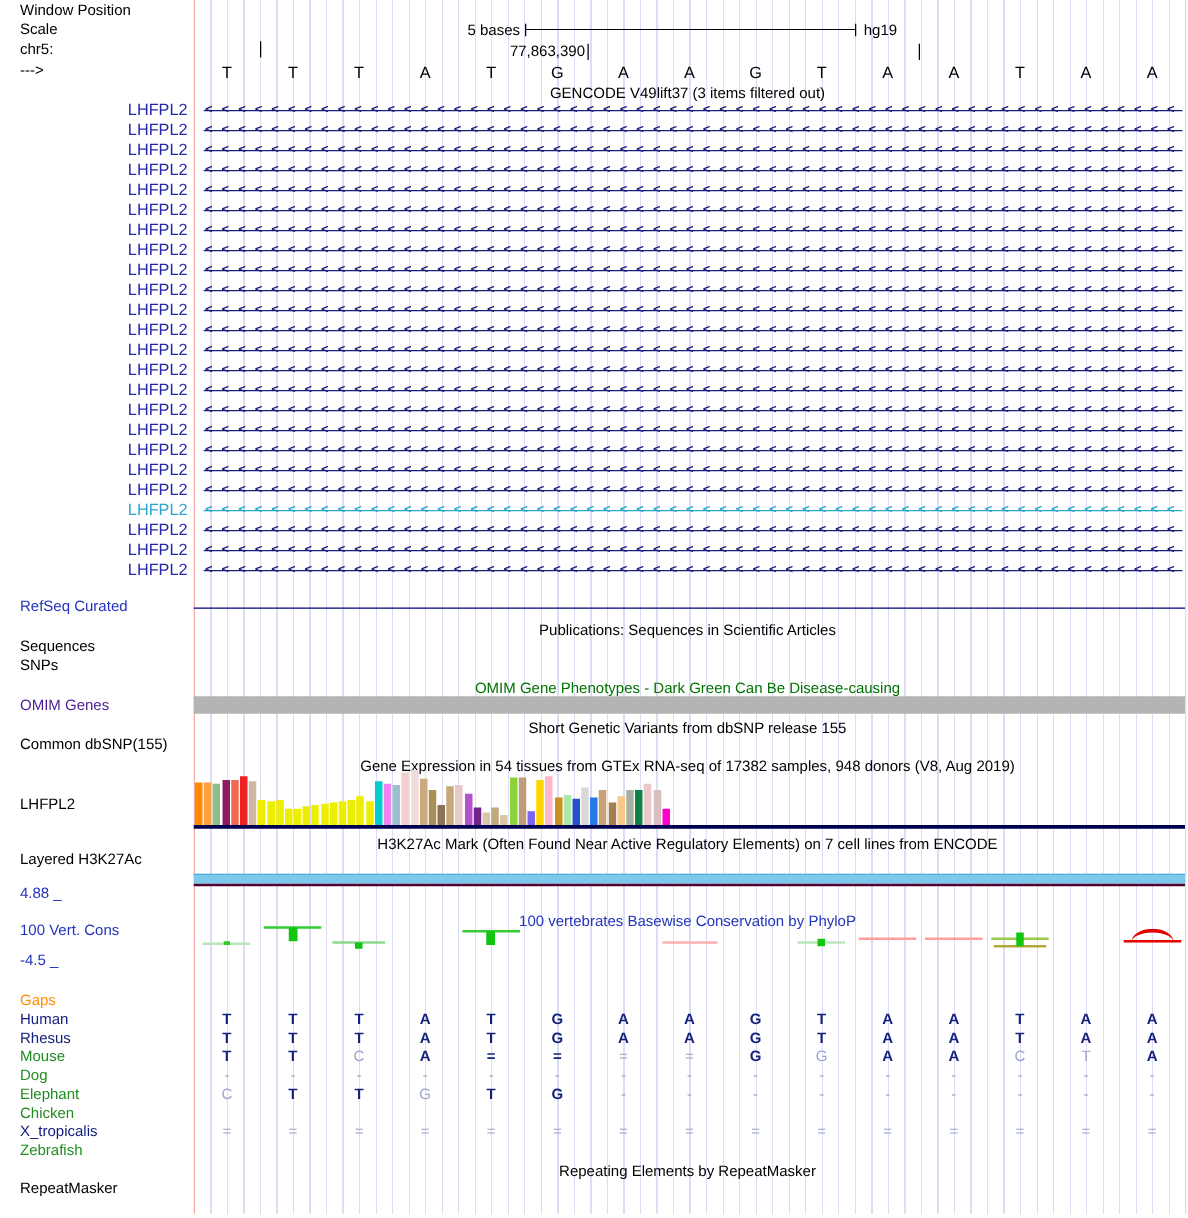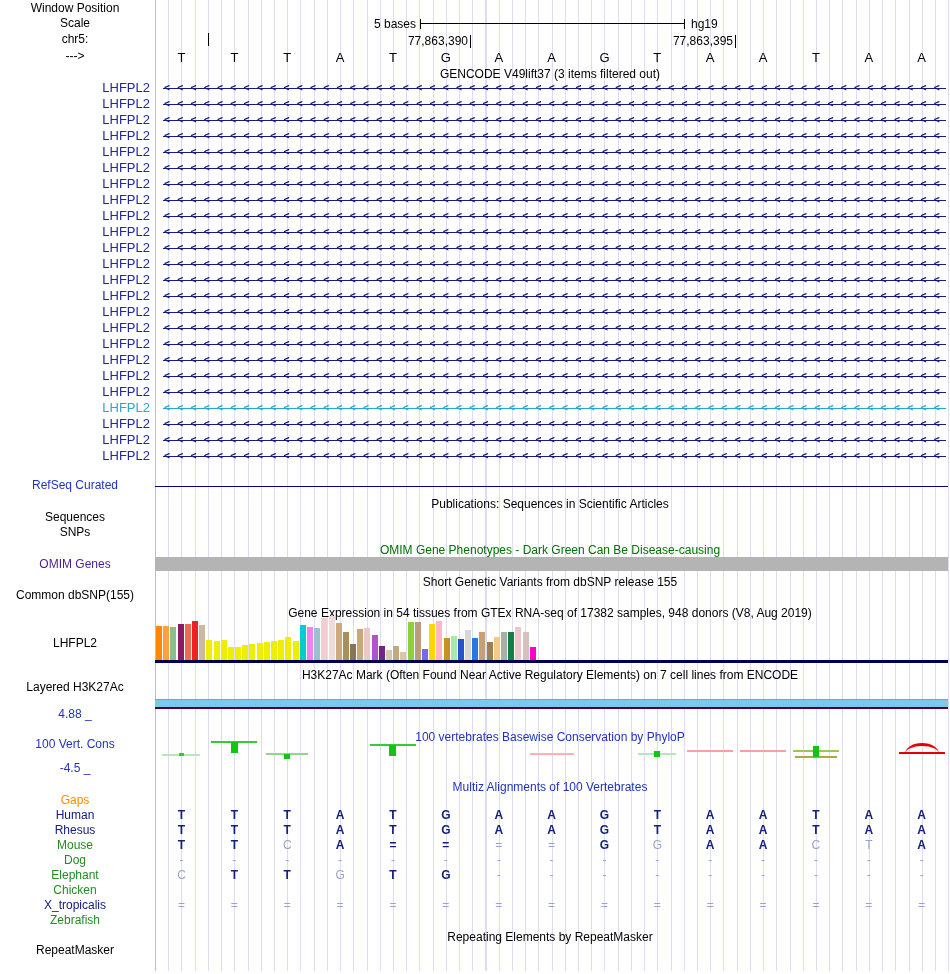--- a/index.html
+++ b/index.html
@@ -2,21 +2,21 @@
 <html><head>
 <meta charset="utf-8">
 <style>
   *{box-sizing:border-box}
   body{margin:0;background:#fff}
   #canvas{position:relative;width:950px;height:974px;background:#fff;
     font-family:"Liberation Sans","DejaVu Sans",sans-serif;font-size:12px;color:#000;overflow:hidden}
   #track-bg{position:absolute;left:155px;top:0;width:794px;height:971px;
     border-left:1px solid #f5a9a9;
     background:repeating-linear-gradient(to right,transparent 0,transparent 12.2px,#dcdcf2 12.2px,#dcdcf2 13.22px)}
-  .lbl{position:absolute;left:0;width:150px;text-align:center;white-space:nowrap;line-height:13px}
+  .lbl{position:absolute;left:16px;width:150px;text-align:left;white-space:nowrap;line-height:13px}
   .rtext{position:absolute;text-align:right;white-space:nowrap}
   .ltext{position:absolute;white-space:nowrap}
   .title{position:absolute;left:155px;width:790px;text-align:center;white-space:nowrap}
   .blue{color:#2233bb}
   .green{color:#007200}
   .dgreen{color:#4c1d95}
   .gap{display:inline-block;width:18px}
   .tick{position:absolute;width:1px;height:13px;background:#000}
   .scale-bar{position:absolute;height:10px;border-left:1px solid #000;border-right:1px solid #000;
     background:linear-gradient(to bottom,transparent 4px,#000 4px,#000 5px,transparent 5px)}
@@ -51,21 +51,20 @@
 
   <div class="lbl" style="top:17px">Scale</div>
   <div class="rtext" style="top:17px;left:155px;width:261px">5 bases</div>
   <div class="scale-bar" style="left:420px;top:19px;width:265px"></div>
   <div class="ltext" style="top:17px;left:691px">hg19</div>
 
   <div class="lbl" style="top:33px">chr5:</div>
   <div class="tick" style="left:208px;top:33px"></div>
   <div class="rtext" style="top:34px;left:155px;width:313px">77,863,390</div>
   <div class="tick" style="left:470px;top:35px"></div>
-  <div class="rtext" style="top:34px;left:155px;width:578px">77,863,395</div>
   <div class="tick" style="left:735px;top:35px"></div>
 
   <div class="lbl" style="top:50px">---&gt;</div>
   <div id="sequence-cells">
       <span class="cell seq" style="left: 155px;">T</span>
       <span class="cell seq" style="left: 207.87px;">T</span>
       <span class="cell seq" style="left: 260.74px;">T</span>
       <span class="cell seq" style="left: 313.61px;">A</span>
       <span class="cell seq" style="left: 366.48px;">T</span>
       <span class="cell seq" style="left: 419.35px;">G</span>
@@ -300,21 +299,20 @@
       <div class="pmark" style="left: 654.265px; top: 751px; width: 6px; height: 6px; background: rgb(17, 197, 17);"></div>
       <div class="pmark" style="left: 687.135px; top: 750px; width: 46px; height: 2px; background: rgb(255, 158, 158);"></div>
       <div class="pmark" style="left: 740.005px; top: 750px; width: 46px; height: 2px; background: rgb(255, 158, 158);"></div>
       <div class="pmark" style="left: 792.875px; top: 750px; width: 46px; height: 2px; background: rgb(156, 200, 78);"></div>
       <div class="pmark" style="left: 794.875px; top: 756px; width: 42px; height: 2px; background: rgb(176, 168, 56);"></div>
       <div class="pmark" style="left: 812.875px; top: 746px; width: 6px; height: 11px; background: rgb(17, 197, 17);"></div>
       <div class="arch" style="left: 904.615px; top: 743px; width: 34px; height: 11px; border-top-color: rgb(230, 0, 0);"></div>
       <div class="pmark" style="left: 898.615px; top: 752px; width: 46px; height: 2px; background: rgb(230, 0, 0);"></div>
     </div>
 
-  <div class="title blue" style="top:780px">Multiz Alignments of 100 Vertebrates</div>
   <div id="multiz-rows">
       <div class="mz-row" style="top: 793px;">
         <span class="lbl" style="color: rgb(255, 140, 0);">Gaps</span>
       </div>
       <div class="mz-row" style="top: 808px;">
         <span class="lbl" style="color: rgb(20, 33, 124);">Human</span>
         <span class="cell al-d" style="left: 155px;">T</span>
         <span class="cell al-d" style="left: 207.87px;">T</span>
         <span class="cell al-d" style="left: 260.74px;">T</span>
         <span class="cell al-d" style="left: 313.61px;">A</span>

